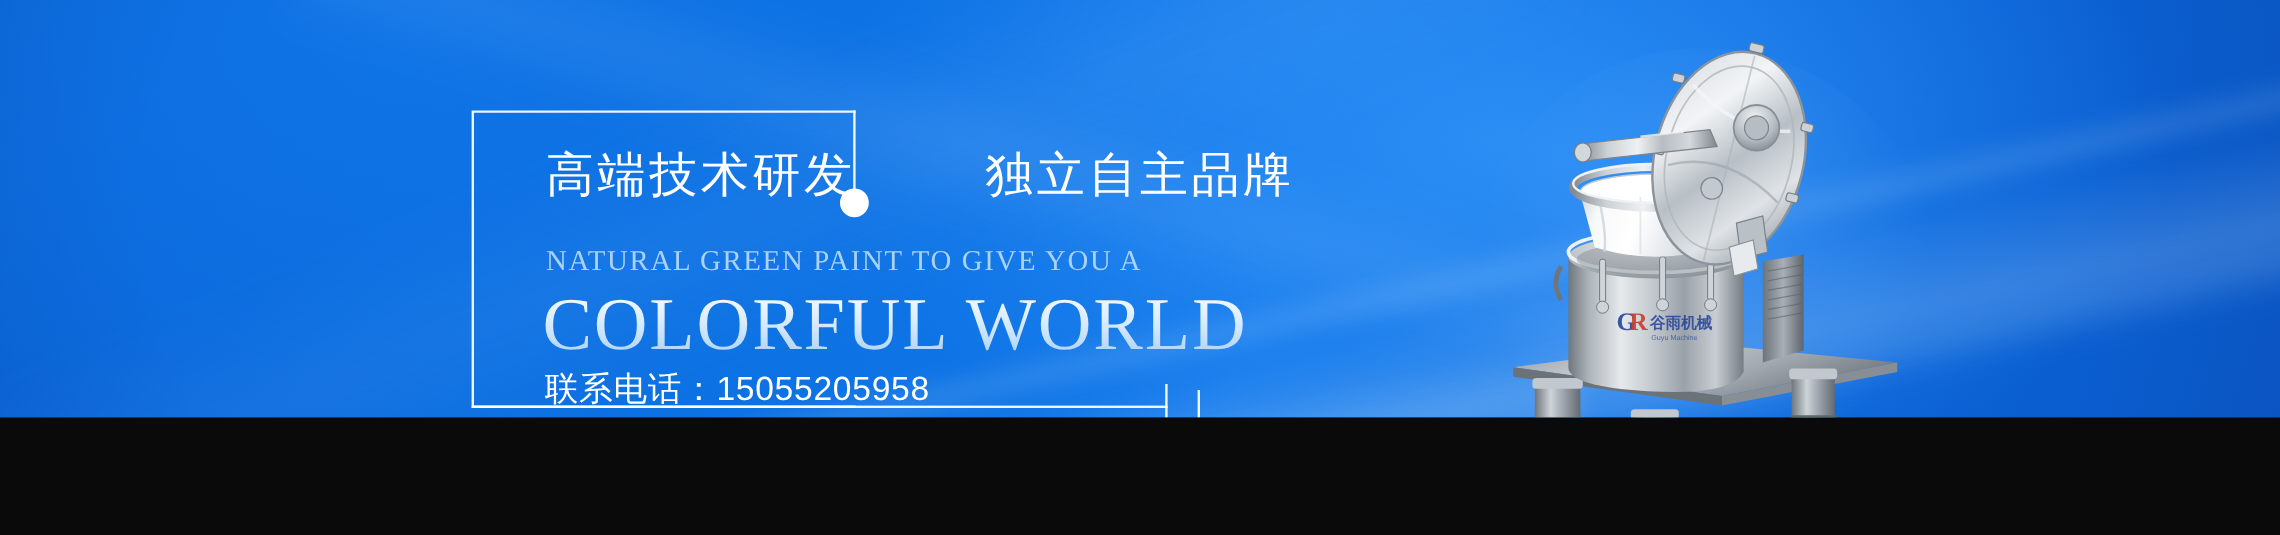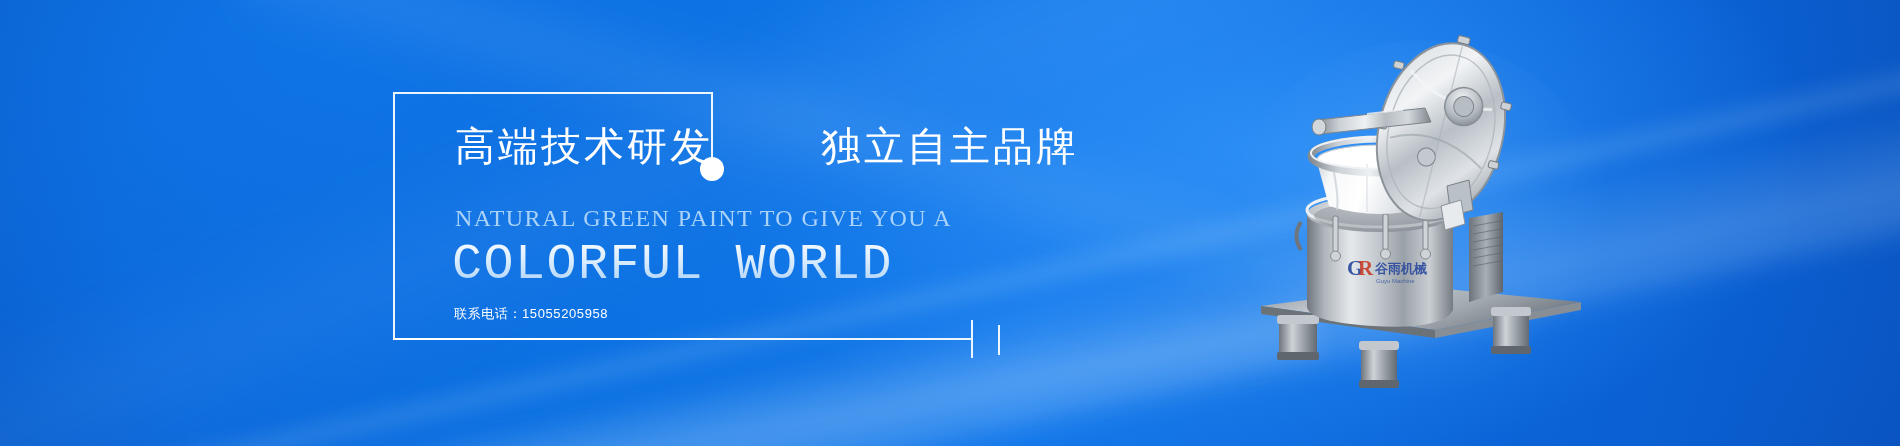--- a/index.html
+++ b/index.html
@@ -3,21 +3,21 @@
 <meta charset="utf-8">
 <style>
   html, body {
     margin: 0;
     padding: 0;
     background: #0a0a0a;
   }
   #banner {
     position: relative;
     width: 1900px;
-    height: 446px;
+    height: 348px;
     overflow: hidden;
     font-family: "Liberation Sans", "DejaVu Sans", sans-serif;
     background: #0a6ce0;
   }
 
   
   .bg-base {
     position: absolute;
     inset: 0;
     background:
@@ -134,35 +134,35 @@
     font-family: "Liberation Serif", "DejaVu Serif", serif;
     font-size: 24px;
     letter-spacing: 1.4px;
     white-space: nowrap;
     opacity: 0.95;
   }
   .bigline-en {
     position: absolute;
     left: 452px;
     top: 236px;
-    font-family: Liberation Mono, monospace;
-    font-size: 50px;
+    font-family: Liberation Serif, serif;
+    font-size: 62px;
     letter-spacing: 1.5px;
     white-space: nowrap;
     background: linear-gradient(180deg, #ffffff 0%, #d9ecff 45%, #9ec9f3 100%);
     -webkit-background-clip: text;
     background-clip: text;
     color: transparent;
   }
   .phone {
     position: absolute;
     left: 454px;
     top: 305px;
     color: #ffffff;
-    font-size: 13px;
+    font-size: 28px;
     letter-spacing: 0.6px;
     white-space: nowrap;
   }
 
   
   .cap-tick {
     position: absolute;
     left: 971px;
     top: 320px;
     width: 2px;

